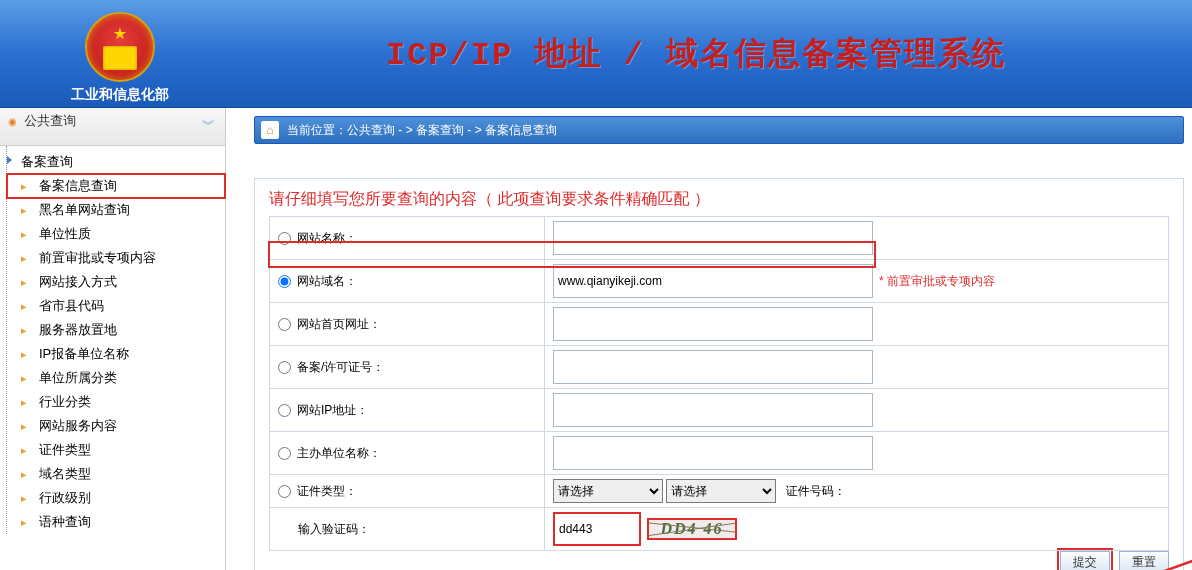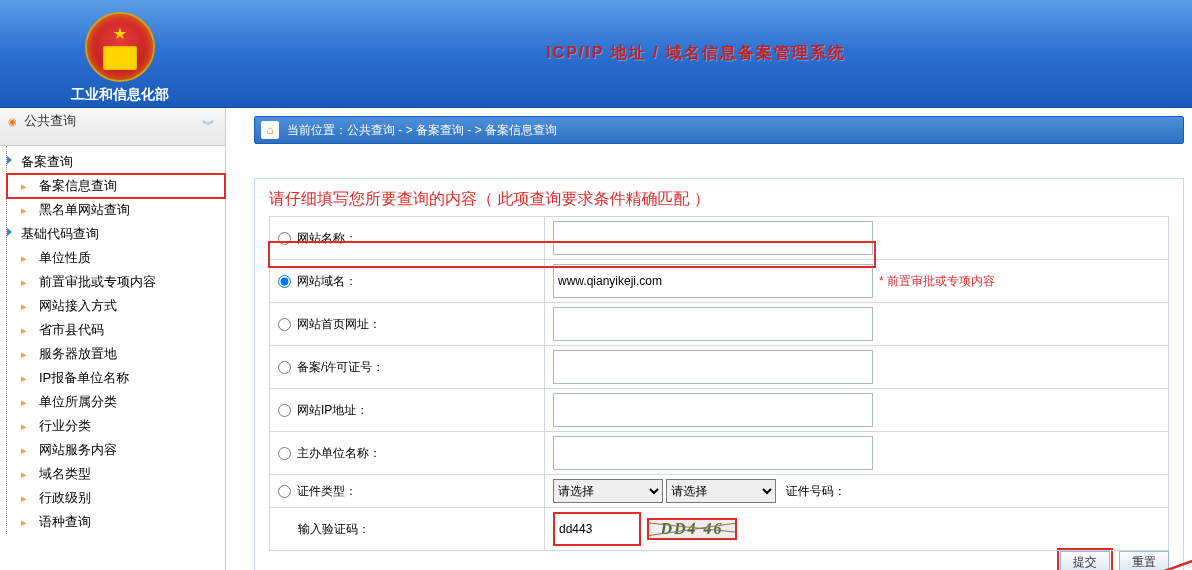--- a/index.html
+++ b/index.html
@@ -33,21 +33,21 @@
   }
   .emblem::after {
     content: "";
     position: absolute; bottom: 10px; left: 50%; transform: translateX(-50%);
     width: 34px; height: 24px;
     background: #ffd700; border-radius: 2px;
     box-shadow: inset 0 0 3px #b8860b;
   }
   .ministry { color: #fff; font-size: 14px; font-weight: bold; }
   .title { flex: 1; text-align: center; }
-  .title h1 { color: #c41e1e; font-size: 16px; font-weight: bold; letter-spacing: 2px; text-shadow: 1px 1px 0 rgba(255,255,255,0.3); font-family: Liberation Sans, sans-serif; margin-left:-40px;}
+  .title h1 { color: #c41e1e; font-size: 32px; font-weight: bold; letter-spacing: 2px; text-shadow: 1px 1px 0 rgba(255,255,255,0.3); font-family: Liberation Mono, monospace; margin-left:-40px;}
   
   .body-wrap { display: flex; height: calc(570px - 108px); }
   
   .sidebar {
     width: 226px;
     background: #fff;
     border-right: 1px solid #ccc;
     padding: 0;
   }
   .sidebar-header {
@@ -249,30 +249,30 @@
 <div class="body-wrap">
   <div class="sidebar">
     <div class="sidebar-header">
       <span>公共查询</span>
       <span class="chevron">︾</span>
     </div>
     <ul class="tree-dots" id="sidebar-list">
         <li class="group">备案查询</li>
         <li class="item highlighted">备案信息查询</li>
         <li class="item">黑名单网站查询</li>
-        <li class="group">基础代码查询</li>
         <li class="item">单位性质</li>
         <li class="item">前置审批或专项内容</li>
         <li class="item">网站接入方式</li>
         <li class="item">省市县代码</li>
         <li class="item">服务器放置地</li>
         <li class="item">IP报备单位名称</li>
         <li class="item">单位所属分类</li>
         <li class="item">行业分类</li>
         <li class="item">网站服务内容</li>
+        <li class="item">证件类型</li>
         <li class="item">域名类型</li>
         <li class="item">行政级别</li>
         <li class="item">语种查询</li>
       </ul>
   </div>
 
   <div class="main">
     <div class="breadcrumb-bar">
       <span class="home-icon">⌂</span>
       <span id="breadcrumb-text">当前位置：公共查询  -  &gt;  备案查询  -  &gt;  备案信息查询</span>

